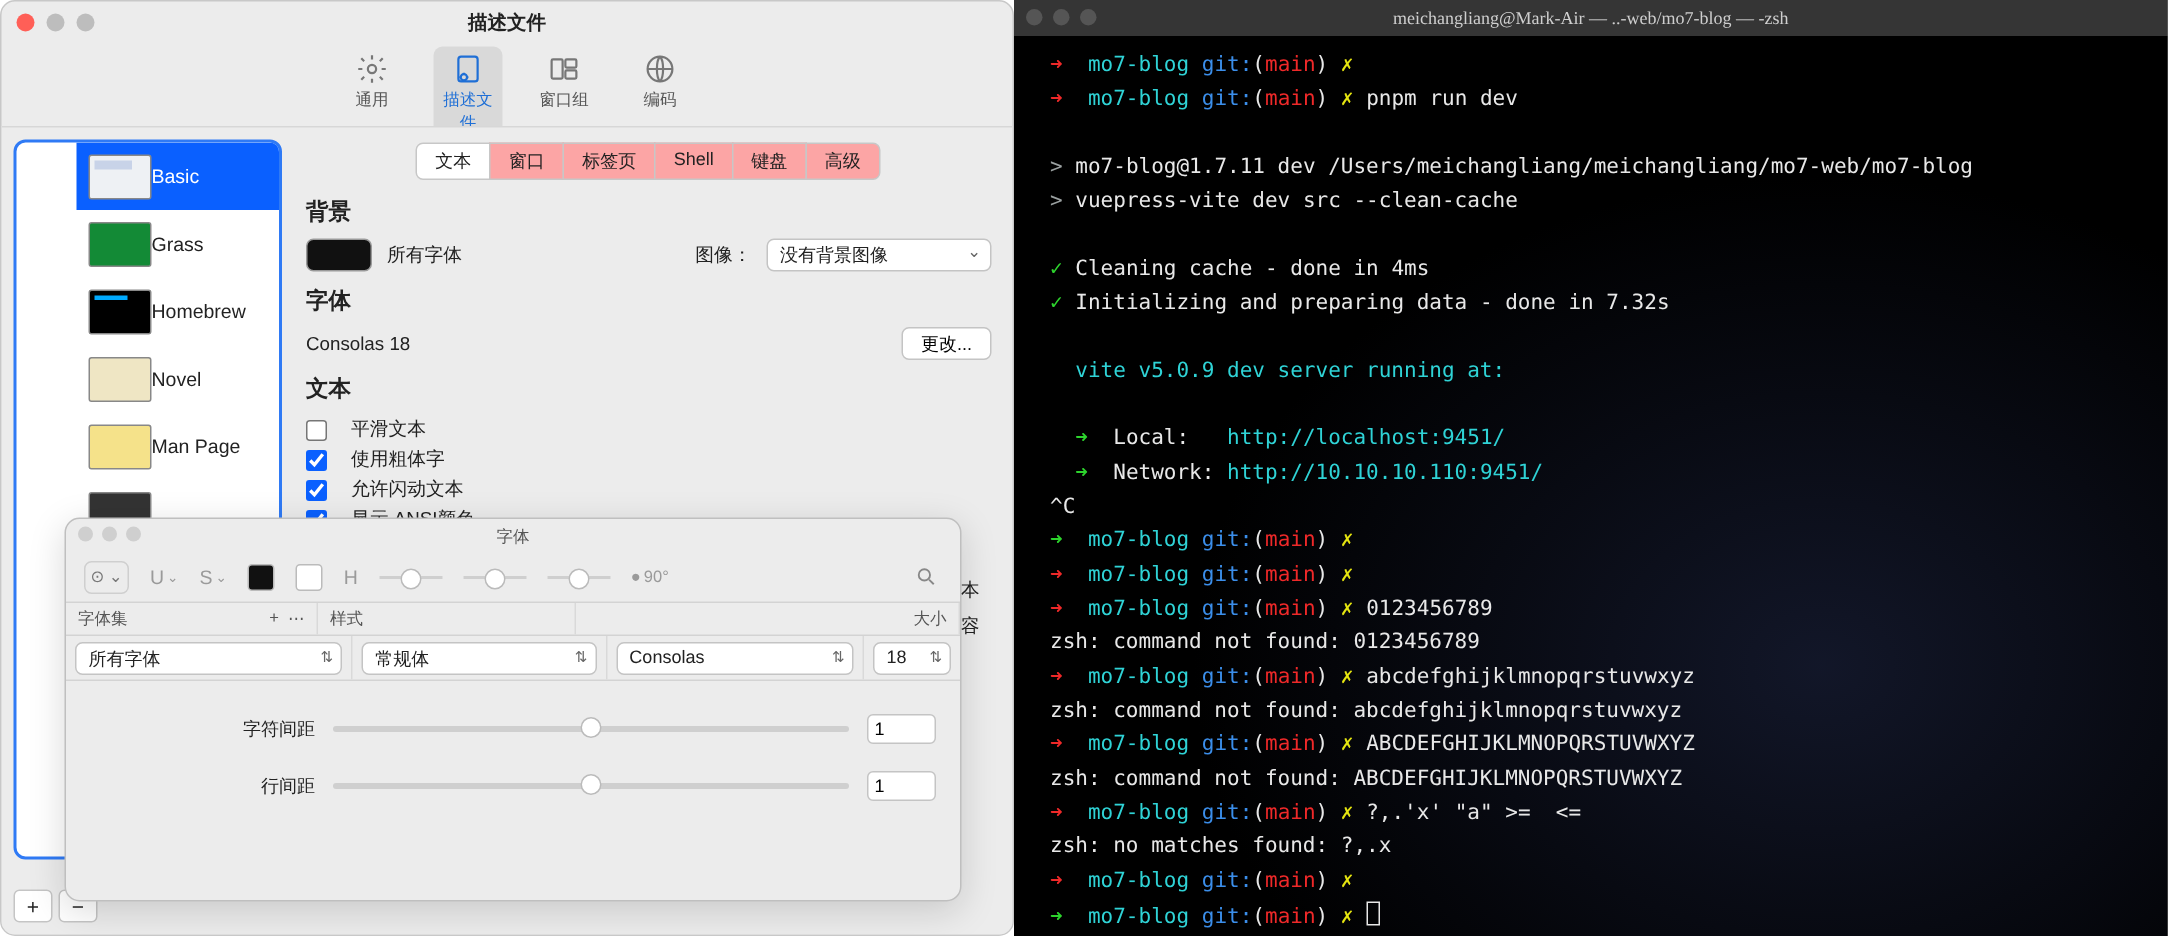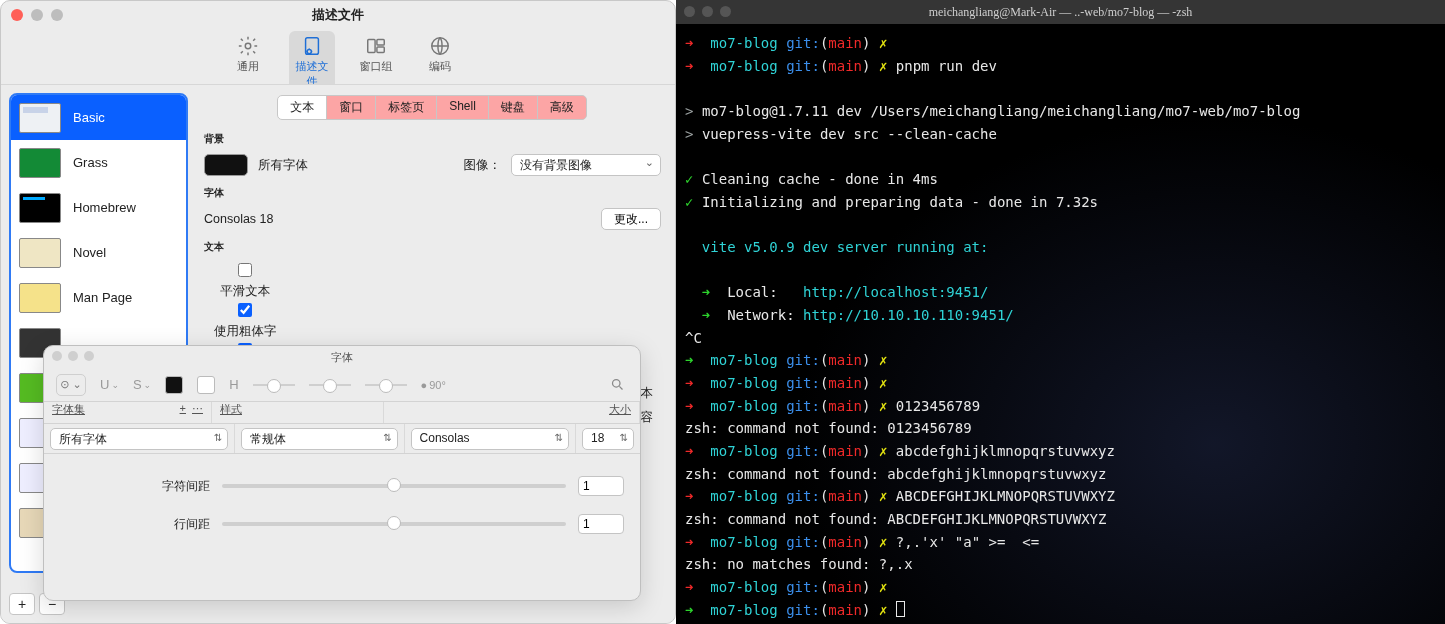--- a/index.html
+++ b/index.html
@@ -18,52 +18,52 @@
 
 .toolbar { height: 55px; display: flex; justify-content: center; align-items: flex-start; gap: 18px; padding-top: 2px; border-bottom: 1px solid transparent; margin-left: 12px; }
 .toolbar .titem { width: 46px; text-align: center; font-size: 11px; color: #555; border-radius: 6px; padding: 4px 2px 2px; }
 .toolbar .titem.active { background: #d9d9d9; color: #1f6fd6; }
 .toolbar .ticon { width: 22px; height: 22px; margin: 0 auto 2px; display:flex; align-items:center; justify-content:center; }
 .toolbar .ticon svg { width: 22px; height: 22px; }
 
 .body { flex: 1; display: flex; background: #ececec; border-top: 1px solid #d7d7d7; }
 .sidebar { width: 195px; padding: 8px; }
 .profiles { border: 2px solid #2f7af5; border-radius: 8px; background: #fff; height: 480px; overflow: hidden; }
-.profile { display: flex; align-items: center; gap: 12px; padding: 18px 8px; height: 45px; }
+.profile { display: flex; align-items: center; gap: 0; padding: 18px 8px; height: 45px; margin-left: 40px; }
 .profile.sel { background: #0a60ff; color: #fff; }
 .thumb { width: 42px; height: 30px; border: 1px solid #888; border-radius: 2px; background: #dde6f0; flex-shrink: 0; }
 .thumb.grass { background: #138a36; }
 .thumb.homebrew { background: #000; position: relative; }
 .thumb.homebrew::before { content: ""; position: absolute; top: 3px; left: 3px; right: 15px; height: 3px; background: #0af; }
 .thumb.man { background: #f5e28a; }
 .thumb.novel { background: #efe6c4; }
 .thumb.basic { background: #eef1f4; position:relative; }
 .thumb.basic::before { content:""; position:absolute; top:3px; left:3px; right:12px; height:6px; background:#c8d3e8;}
 
 .bottom-bar { position:absolute; bottom:8px; left:8px; display:flex; gap:4px; }
 .iconbtn { width: 26px; height: 22px; background: #fff; border: 1px solid #c5c5c5; border-radius: 4px; display:flex; align-items:center; justify-content:center; font-size:14px; }
 
 .detail { flex: 1; padding: 10px 14px 10px 8px; position: relative; }
 .tabs { display: flex; justify-content: center; gap: 0; margin-bottom: 12px; }
 .tab { padding: 3px 12px; font-size: 12px; background: #fca5a5; border: 1px solid #c7c7c7; margin-left: -1px; }
 .tab:first-child { border-radius: 5px 0 0 5px; }
 .tab:last-child { border-radius: 0 5px 5px 0; }
 .tab.active { background: #fff; }
 
-.section-h { font-weight: 600; font-size: 10px; margin: 8px 0 6px; }
+.section-h { font-weight: 600; font-size: 15px; margin: 8px 0 6px; }
 .row { display: flex; align-items: center; gap: 10px; margin: 4px 0; min-height: 26px; }
 .swatch { width: 44px; height: 22px; border-radius: 5px; border: 1px solid #999; }
 .swatch.black { background: #111; }
 .label { font-size: 12.5px; color: #222; }
 .push { margin-left: auto; }
 .select { background: #fff; border: 1px solid #c4c4c4; border-radius: 5px; padding: 2px 18px 2px 8px; font-size: 12px; height: 22px; min-width: 150px; position:relative; }
 .select::after { content:"⌄"; position:absolute; right:6px; top:1px; color:#666; font-size:11px;}
 .btn { background: #fff; border: 1px solid #c4c4c4; border-radius: 5px; padding: 2px 12px; font-size: 12px; height: 22px; }
 
-.chk { display: flex; align-items: center; gap: 6px; font-size: 12.5px; margin: 3px 0; flex-direction: column; }
+.chk { display: flex; align-items: center; gap: 16px; font-size: 12.5px; margin: 3px 0; }
 .chk input { width: 14px; height: 14px; accent-color: #0a60ff; }
 
 .right-swatches { position:absolute; right:22px; top:275px; display:flex; flex-direction:column; gap:6px; }
 .right-swatches .row2 { display:flex; align-items:center; gap:8px; }
 .sw2 { width: 26px; height: 18px; border: 1px solid #bbb; border-radius: 4px; }
 
 
 .font-panel { position: absolute; left: 42px; top: 344px; width: 598px; height: 256px; background: #ececec; border: 1px solid #bfbfbf; border-radius: 10px; box-shadow: 0 6px 24px rgba(0,0,0,.15); overflow: hidden; display:flex; flex-direction:column; }
 .fp-title { height: 22px; display:flex; align-items:center; justify-content:center; font-size:11px; color:#555; position:relative;}
 .fp-traffic { position:absolute; left:8px; top:5px; display:flex; gap:6px; }
@@ -72,21 +72,21 @@
 .fp-drop { width:30px; height:22px; border:1px solid #cfcfcf; border-radius:5px; display:flex; align-items:center; justify-content:center; font-size:11px; color:#777; position:relative;}
 .fp-drop::after{content:"⌄"; margin-left:3px;}
 .fp-icon { color:#9a9a9a; font-size:13px; display:flex; align-items:center; gap:2px;}
 .fp-sw { width: 18px; height: 18px; border: 1px solid #bbb; border-radius: 3px; }
 .fp-slider { width: 42px; height: 16px; display:flex; align-items:center; }
 .fp-slider .trk { flex:1; height:2px; background:#cfcfcf; position:relative;}
 .fp-slider .trk::after { content:""; position:absolute; left:50%; top:-5px; width:12px; height:12px; background:#fff; border:1px solid #bbb; border-radius:50%; transform:translateX(-50%);}
 .fp-search { width: 22px; height:22px; margin-left:auto; display:flex; align-items:center; justify-content:center; color:#888;}
 
 .fp-heads { display:flex; border-bottom:1px solid #d3d3d3; height:22px; align-items:center; font-size:11px; color:#555;}
-.fp-heads > div { padding: 0 8px; border-right:1px solid #d9d9d9; display:flex; align-items:flex-start; height:100%;text-decoration:underline;}
+.fp-heads > div { padding: 0 8px; border-right:1px solid #d9d9d9; display:flex; align-items:center; height:100%;}
 .col-a { width: 168px; justify-content:space-between;}
 .col-b { width: 174px; }
 .col-c { width: 172px; }
 .col-d { flex:1; justify-content:flex-end; border-right:none;}
 
 .fp-row { display:flex; border-bottom:1px solid #d3d3d3; height:30px; align-items:center;}
 .fp-row .cell { padding:0 6px; border-right:1px solid #d9d9d9; height:100%; display:flex; align-items:center;}
 .fp-row .cell:last-child { border-right:none; }
 .fp-row .sel2 { flex:1; background:#fff; border:1px solid #c4c4c4; border-radius:5px; height:22px; font-size:12px; padding: 2px 18px 2px 8px; position:relative;}
 .fp-row .sel2::after { content:"⇅"; position:absolute; right:5px; top:3px; color:#666; font-size:10px;}
@@ -97,21 +97,21 @@
 .fp-srow .lab { width: 150px; text-align:right; font-size:12px; }
 .fp-srow .slider { flex:1; height:4px; background:#cfcfcf; border-radius:2px; position:relative;}
 .fp-srow .slider .knob { position:absolute; left:50%; top:-6px; width:14px; height:14px; background:#fff; border:1px solid #bbb; border-radius:50%; transform:translateX(-50%);}
 .fp-srow .val { width:46px; height:20px; background:#fff; border:1px solid #c4c4c4; border-radius:4px; font-size:12px; padding:1px 4px;}
 
 
 .term-window { flex:1; height:624px; background:#0c0c0c; display:flex; flex-direction:column; font-family: Menlo, Consolas, monospace; font-size: 14px; color:#e8e8e8; position:relative;}
 .term-titlebar { height: 24px; background:#353535; display:flex; align-items:center; justify-content:center; color:#cfcfcf; font-size:12px; font-family:-apple-system; position:relative;}
 .term-traffic { position:absolute; left:8px; top:6px; display:flex; gap:7px;}
 .term-traffic span{width:11px;height:11px;border-radius:50%;background:#555;}
-.term-body { flex:1; padding: 8px 9px; background: radial-gradient(ellipse at 70% 70%, rgba(40,50,90,.45), rgba(0,0,0,.9) 55%), #000; line-height: 1.62; white-space: pre; overflow:hidden;}
+.term-body { flex:1; padding: 8px 24px; background: radial-gradient(ellipse at 70% 70%, rgba(40,50,90,.45), rgba(0,0,0,.9) 55%), #000; line-height: 1.62; white-space: pre; overflow:hidden;}
 .tg { color:#2dd42d; } .tc{ color:#2fd3d6; } .ty{ color:#e5e510;} .tr{ color:#ef2929;} .tb{ color:#3b8eea;} .tw{color:#e8e8e8;} .td{color:#9aa0a0;}
 .term-body .ln { display:block; }
 .cursor { display:inline-block; width:9px; height:16px; border:1px solid #e8e8e8; transform:translateY(2px);}
 </style>
 </head>
 <body>
 
 <div class="root">
 
 <div class="mac-window">

